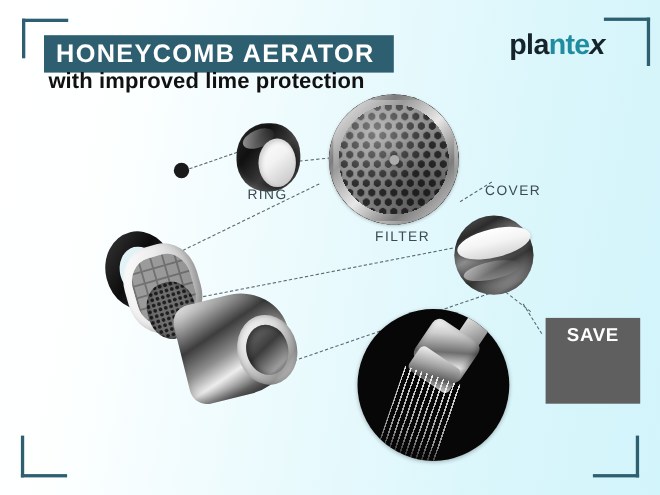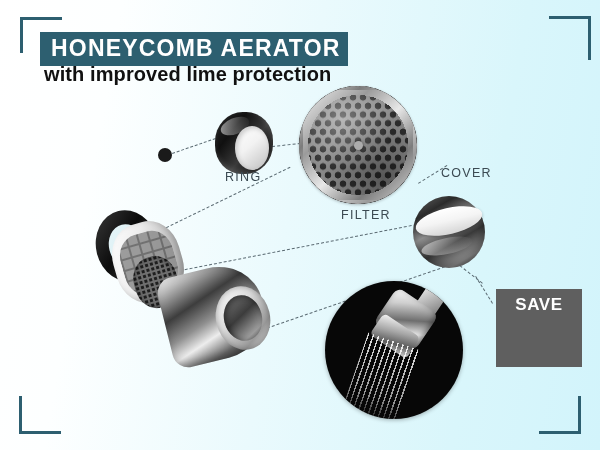--- a/index.html
+++ b/index.html
@@ -28,21 +28,21 @@
   .bk-bl .h{left:0;bottom:0;width:42px;height:3px;}
 
   .bk-br{left:539px;top:396px;width:42px;height:38px;}
   .bk-br .v{right:0;top:0;width:3px;height:38px;}
   .bk-br .h{right:0;bottom:0;width:42px;height:3px;}
 
   
   #title-banner{
     position:absolute;left:40px;top:32px;
     background:#2d5f70;color:#ffffff;
-    padding:5px 7px 6px 11px;
+    padding:5px 17px 6px 11px;
     font-size:23px;font-weight:bold;letter-spacing:1.2px;
     line-height:1;white-space:nowrap;
   }
   #subtitle{
     position:absolute;left:44px;top:63px;
     color:#111111;font-size:20px;font-weight:bold;
     letter-spacing:.1px;white-space:nowrap;
   }
 
   
@@ -266,20 +266,21 @@
     <span class="h"></span>
   </div>
   <div class="bracket bk-br">
     <span class="v"></span>
     <span class="h"></span>
   </div>
 
   <div id="title-banner">HONEYCOMB AERATOR</div>
   <div id="subtitle">with improved lime protection</div>
 
+  <div id="logo"><span class="dark">pla</span><span class="teal">nte</span><span class="xmark">x</span></div>
 
   <div class="leader" style="left:172px;top:153px;width:46px;transform:rotate(-19deg);"></div>
   <div class="leader" style="left:272px;top:146px;width:34px;transform:rotate(-6deg);"></div>
   <div class="leader" style="left:418px;top:183px;width:34px;transform:rotate(-32deg);"></div>
   <div class="leader" style="left:148px;top:236px;width:158px;transform:rotate(-26deg);"></div>
   <div class="leader" style="left:170px;top:272px;width:246px;transform:rotate(-11deg);"></div>
   <div class="leader" style="left:196px;top:352px;width:268px;transform:rotate(-19deg);"></div>
   <div class="leader" style="left:476px;top:276px;width:32px;transform:rotate(58deg);"></div>
   <div class="leader" style="left:456px;top:262px;width:34px;transform:rotate(38deg);"></div>
 

